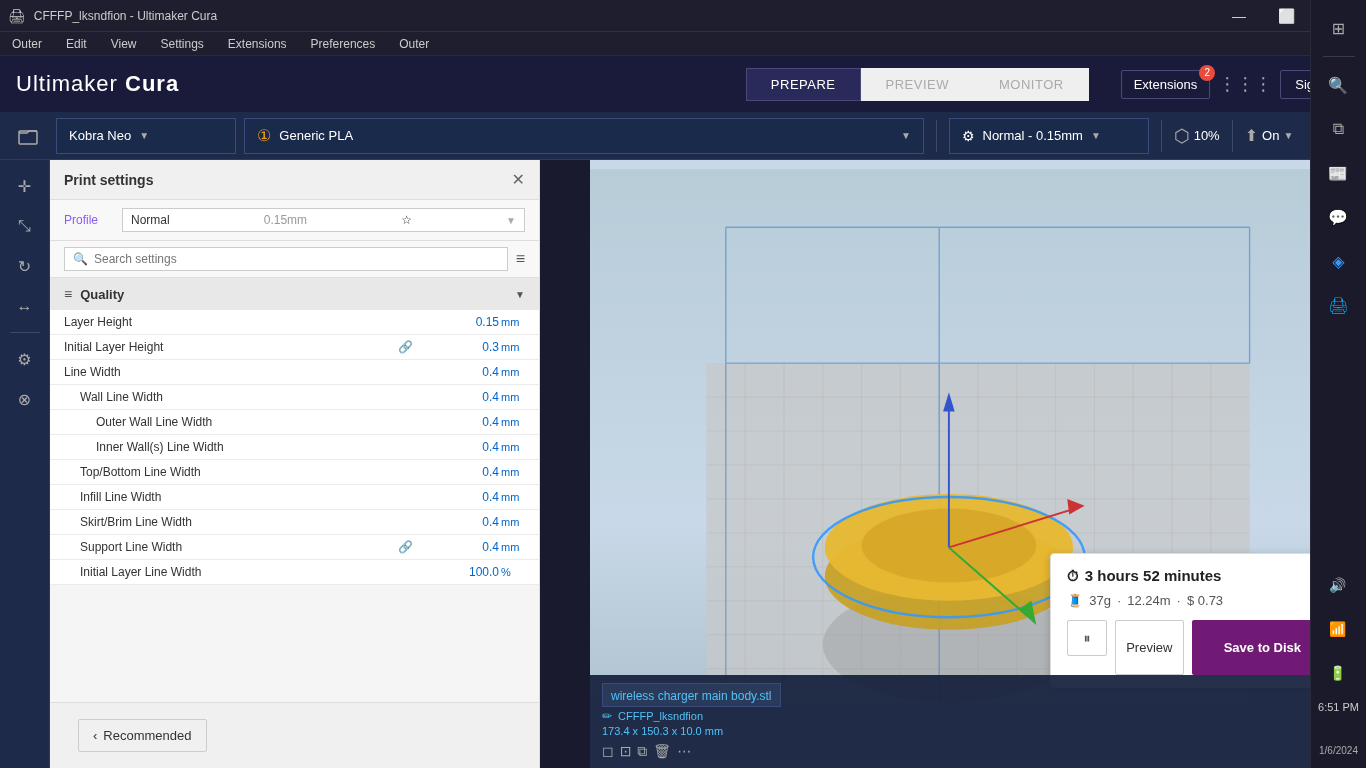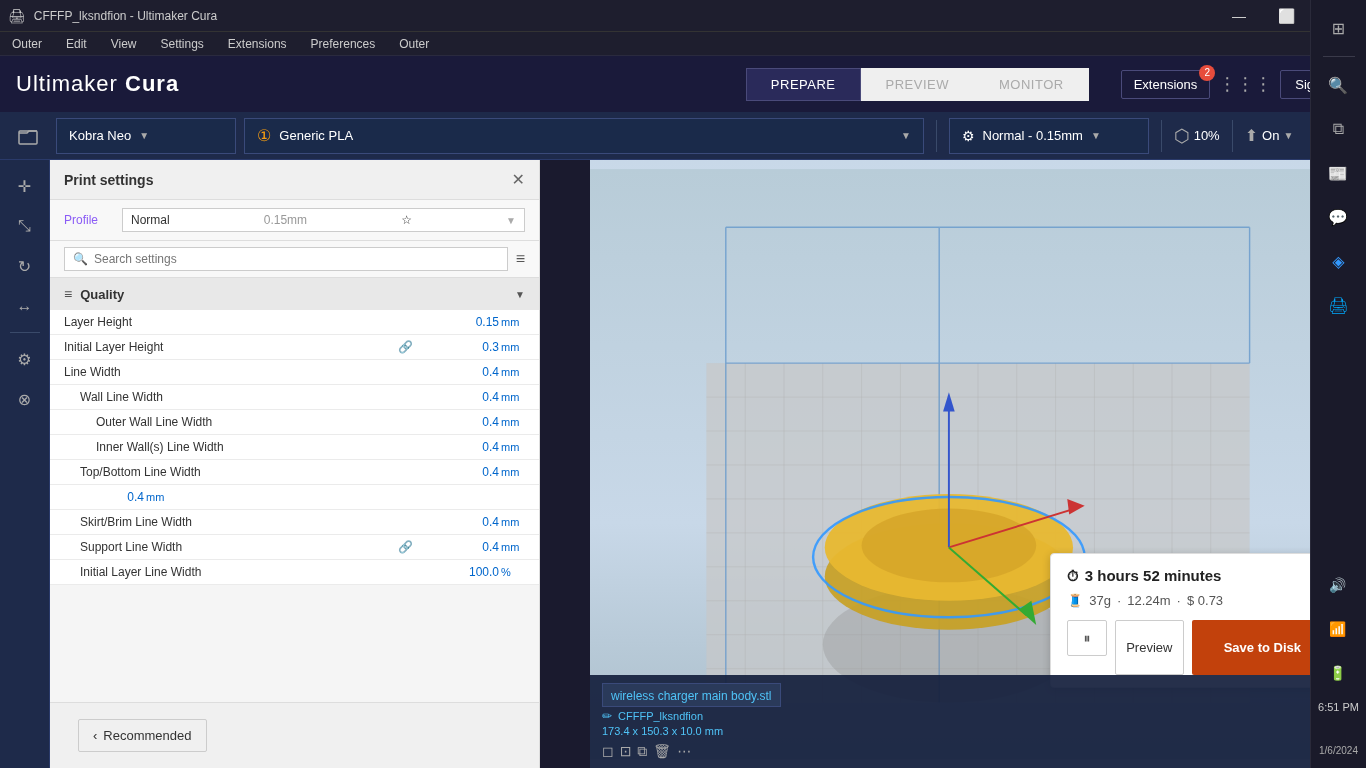--- a/index.html
+++ b/index.html
@@ -385,21 +385,21 @@
       background: white;
       border: 1px solid #ccc;
       font-size: 13px;
       cursor: pointer;
       color: #333;
       border-radius: 2px;
     }
     .save-btn {
       flex: 2;
       padding: 20px;
-      background: #c2410c;
+      background: #701a75;
       border: none;
       font-size: 13px;
       cursor: pointer;
       color: white;
       font-weight: 600;
       border-radius: 2px;
     }
 
     
     .taskbar {
@@ -610,20 +610,21 @@
         <span class="setting-unit">mm</span>
       </div>
 
       <div class="setting-row">
         <span class="setting-name indented1">Top/Bottom Line Width</span>
         <input class="setting-value" value="0.4" style="">
         <span class="setting-unit">mm</span>
       </div>
 
       <div class="setting-row">
+        <span class="setting-name indented1">Infill Line Width</span>
         <input class="setting-value" value="0.4" style="">
         <span class="setting-unit">mm</span>
       </div>
 
       <div class="setting-row">
         <span class="setting-name indented1">Skirt/Brim Line Width</span>
         <input class="setting-value" value="0.4" style="">
         <span class="setting-unit">mm</span>
       </div>
 

